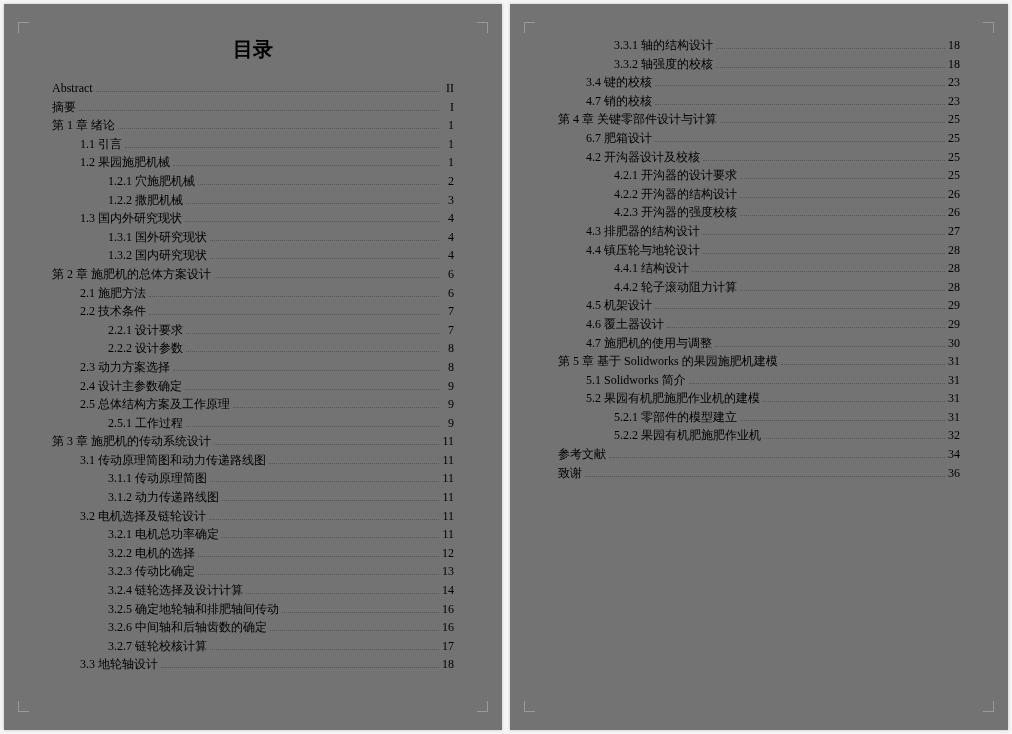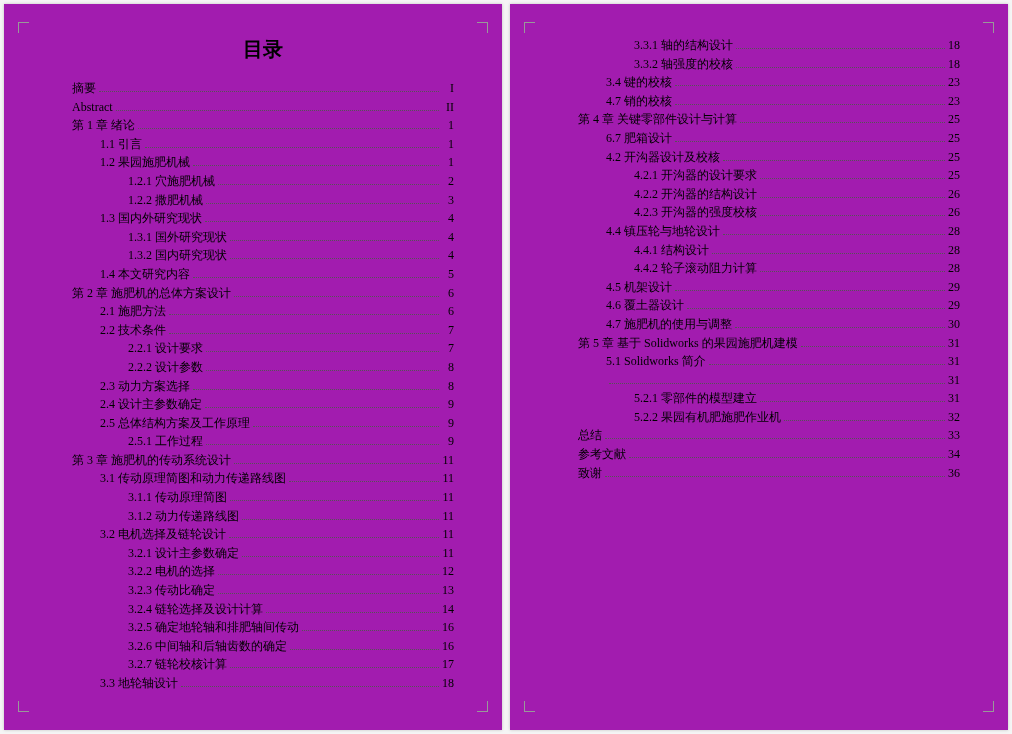--- a/index.html
+++ b/index.html
@@ -12,24 +12,24 @@
   }
   .spread {
     display: flex;
     gap: 8px;
     padding: 4px;
     width: 1012px;
     height: 734px;
     box-sizing: border-box;
   }
   .page {
-    background: #a21caf;
+    background: #737373;
     flex: 1;
     box-shadow: 0 0 3px rgba(0,0,0,0.2);
-    padding: 32px 48px 20px 68px;
+    padding: 32px 48px 20px 48px;
     position: relative;
     box-sizing: border-box;
   }
   .crop {
     position: absolute;
     width: 10px;
     height: 10px;
     border-style: solid;
     border-color: #999;
   }
@@ -73,30 +73,30 @@
 
   <div class="page">
     <div class="crop tl"></div>
     <div class="crop tr"></div>
     <div class="crop bl"></div>
     <div class="crop br"></div>
 
     <div class="title">目录</div>
     <div id="toc-left">
         <div class="toc-line indent0">
+          <span class="toc-text">Abstract</span>
+          <span class="dots"></span>
+          <span class="pagenum">II</span>
+        </div>
+        <div class="toc-line indent0">
           <span class="toc-text">摘要</span>
           <span class="dots"></span>
           <span class="pagenum">I</span>
         </div>
         <div class="toc-line indent0">
-          <span class="toc-text">Abstract</span>
-          <span class="dots"></span>
-          <span class="pagenum">II</span>
-        </div>
-        <div class="toc-line indent0">
           <span class="toc-text">第 1 章  绪论</span>
           <span class="dots"></span>
           <span class="pagenum">1</span>
         </div>
         <div class="toc-line indent1">
           <span class="toc-text">1.1 引言</span>
           <span class="dots"></span>
           <span class="pagenum">1</span>
         </div>
         <div class="toc-line indent1">
@@ -122,25 +122,20 @@
         <div class="toc-line indent2">
           <span class="toc-text">1.3.1 国外研究现状</span>
           <span class="dots"></span>
           <span class="pagenum">4</span>
         </div>
         <div class="toc-line indent2">
           <span class="toc-text">1.3.2 国内研究现状</span>
           <span class="dots"></span>
           <span class="pagenum">4</span>
         </div>
-        <div class="toc-line indent1">
-          <span class="toc-text">1.4 本文研究内容</span>
-          <span class="dots"></span>
-          <span class="pagenum">5</span>
-        </div>
         <div class="toc-line indent0">
           <span class="toc-text">第 2 章  施肥机的总体方案设计</span>
           <span class="dots"></span>
           <span class="pagenum">6</span>
         </div>
         <div class="toc-line indent1">
           <span class="toc-text">2.1 施肥方法</span>
           <span class="dots"></span>
           <span class="pagenum">6</span>
         </div>
@@ -198,21 +193,21 @@
           <span class="toc-text">3.1.2 动力传递路线图</span>
           <span class="dots"></span>
           <span class="pagenum">11</span>
         </div>
         <div class="toc-line indent1">
           <span class="toc-text">3.2 电机选择及链轮设计</span>
           <span class="dots"></span>
           <span class="pagenum">11</span>
         </div>
         <div class="toc-line indent2">
-          <span class="toc-text">3.2.1 设计主参数确定</span>
+          <span class="toc-text">3.2.1 电机总功率确定</span>
           <span class="dots"></span>
           <span class="pagenum">11</span>
         </div>
         <div class="toc-line indent2">
           <span class="toc-text">3.2.2 电机的选择</span>
           <span class="dots"></span>
           <span class="pagenum">12</span>
         </div>
         <div class="toc-line indent2">
           <span class="toc-text">3.2.3 传动比确定</span>
@@ -298,20 +293,25 @@
           <span class="toc-text">4.2.2 开沟器的结构设计</span>
           <span class="dots"></span>
           <span class="pagenum">26</span>
         </div>
         <div class="toc-line indent2">
           <span class="toc-text">4.2.3 开沟器的强度校核</span>
           <span class="dots"></span>
           <span class="pagenum">26</span>
         </div>
         <div class="toc-line indent1">
+          <span class="toc-text">4.3 排肥器的结构设计</span>
+          <span class="dots"></span>
+          <span class="pagenum">27</span>
+        </div>
+        <div class="toc-line indent1">
           <span class="toc-text">4.4 镇压轮与地轮设计</span>
           <span class="dots"></span>
           <span class="pagenum">28</span>
         </div>
         <div class="toc-line indent2">
           <span class="toc-text">4.4.1 结构设计</span>
           <span class="dots"></span>
           <span class="pagenum">28</span>
         </div>
         <div class="toc-line indent2">
@@ -338,37 +338,33 @@
           <span class="toc-text">第 5 章  基于 Solidworks 的果园施肥机建模</span>
           <span class="dots"></span>
           <span class="pagenum">31</span>
         </div>
         <div class="toc-line indent1">
           <span class="toc-text">5.1 Solidworks 简介</span>
           <span class="dots"></span>
           <span class="pagenum">31</span>
         </div>
         <div class="toc-line indent1">
+          <span class="toc-text">5.2 果园有机肥施肥作业机的建模</span>
           <span class="dots"></span>
           <span class="pagenum">31</span>
         </div>
         <div class="toc-line indent2">
           <span class="toc-text">5.2.1 零部件的模型建立</span>
           <span class="dots"></span>
           <span class="pagenum">31</span>
         </div>
         <div class="toc-line indent2">
           <span class="toc-text">5.2.2 果园有机肥施肥作业机</span>
           <span class="dots"></span>
           <span class="pagenum">32</span>
-        </div>
-        <div class="toc-line indent0">
-          <span class="toc-text">总结</span>
-          <span class="dots"></span>
-          <span class="pagenum">33</span>
         </div>
         <div class="toc-line indent0">
           <span class="toc-text">参考文献</span>
           <span class="dots"></span>
           <span class="pagenum">34</span>
         </div>
         <div class="toc-line indent0">
           <span class="toc-text">致谢</span>
           <span class="dots"></span>
           <span class="pagenum">36</span>

